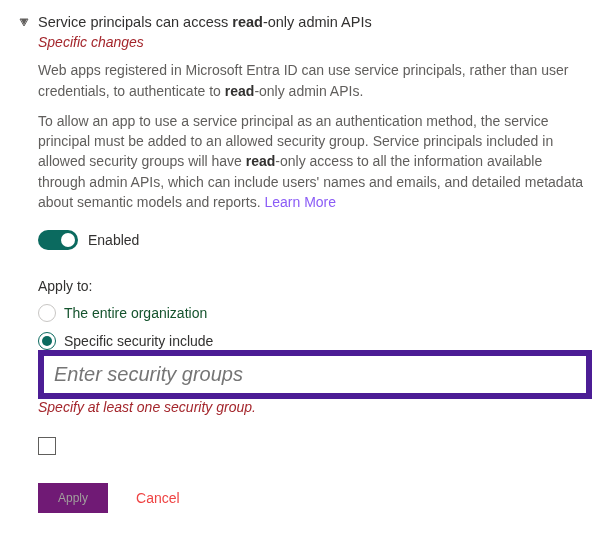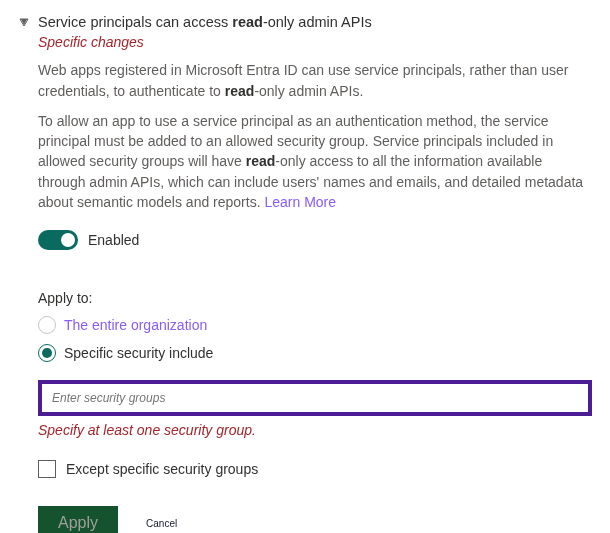--- a/index.html
+++ b/index.html
@@ -66,21 +66,21 @@
       width: 14px;
       height: 14px;
       border-radius: 50%;
       background: #fff;
       position: absolute;
       top: 3px;
       right: 3px;
     }
     .toggle-label { color: #323130; }
     .subheading {
-      margin-top: 40px;
+      margin-top: 28px;
       color: #323130;
     }
     .radio-row {
       display: flex;
       align-items: center;
       gap: 8px;
       margin-top: 10px;
       cursor: pointer;
     }
     .radio-row.disabled { cursor: default; }
@@ -101,36 +101,34 @@
     .radio-inner {
       width: 10px;
       height: 10px;
       border-radius: 50%;
       background: #0b6a5f;
       position: absolute;
       top: 3px;
       left: 3px;
     }
     .radio-label { color: #323130; }
-    .radio-label.disabled { color: #8b5cf6; }
+    .radio-label.disabled { color: #14532d; }
     .sg-input {
       width: 100%;
-      border: 4px solid #4c1d95;
+      border: 6px solid #4c1d95;
       padding: 7px 10px;
-      font-size: 12px;
+      font-size: 20px;
       font-style: italic;
       color: #605e5c;
-      margin-top: 18px;
       outline: none;
       font-family: inherit;
     }
     .validation-msg {
       color: #a4262c;
       font-style: italic;
-      margin-top: 6px;
     }
     .check-row {
       display: flex;
       align-items: center;
       gap: 10px;
       margin-top: 22px;
       cursor: pointer;
     }
     .checkbox {
       width: 18px;
@@ -138,33 +136,33 @@
       border: 1px solid #605e5c;
       background: #fff;
     }
     .button-row {
       display: flex;
       gap: 28px;
       align-items: center;
       margin-top: 28px;
     }
     .btn-apply {
-      background: #14532d;
+      background: #701a75;
       border: none;
       color: #a19f9d;
       padding: 8px 20px;
-      font-size: 16px;
+      font-size: 12px;
       font-family: inherit;
       cursor: default;
     }
     .btn-cancel {
       background: none;
       border: none;
-      color: #0f172a;
-      font-size: 10px;
+      color: #ef4444;
+      font-size: 14px;
       font-family: inherit;
       cursor: pointer;
       padding: 0;
     }
   </style>
 </head>
 <body>
 
 <div class="header-row">
   <span class="collapse-icon">
@@ -211,21 +209,20 @@
     </span>
     <span class="radio-label">Specific security include</span>
   </div>
 
   <input class="sg-input" type="text" placeholder="Enter security groups" style="">
 
   <div class="validation-msg">Specify at least one security group.</div>
 
   <div class="check-row">
     <span class="checkbox"></span>
-    <span>Except specific security groups</span>
   </div>
 
   <div class="button-row">
     <button class="btn-apply" disabled="">Apply</button>
     <button class="btn-cancel">Cancel</button>
   </div>
 
 </div>
 
 </body></html>

